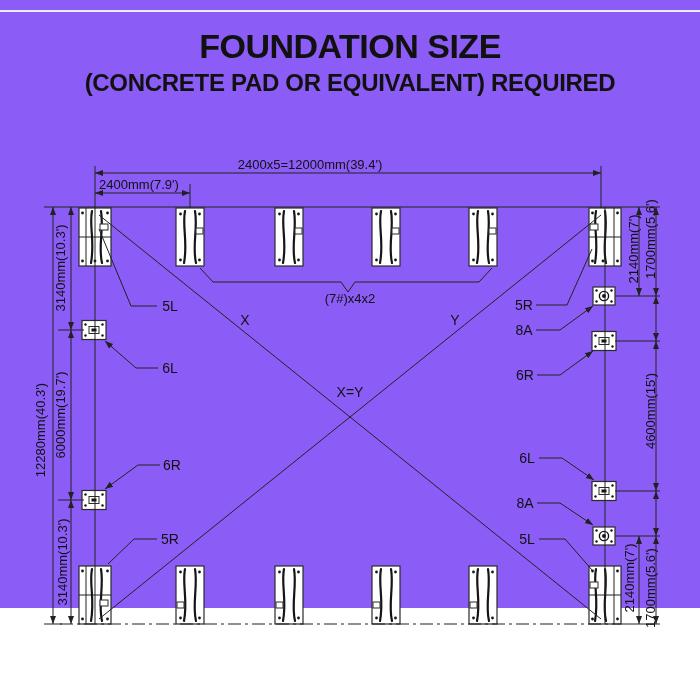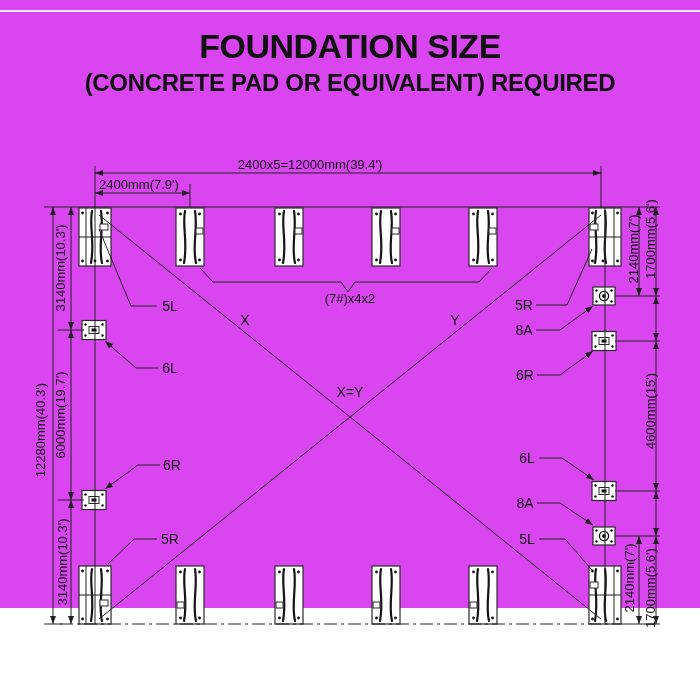--- a/index.html
+++ b/index.html
@@ -1,16 +1,16 @@
 <!DOCTYPE html>
 <html><head>
 <meta charset="utf-8">
 <style>
   html,body{margin:0;padding:0;background:#fff;width:700px;height:700px;overflow:hidden;}
-  .page{position:relative;width:700px;height:608px;background:#d946ef;font-family:"Liberation Sans",sans-serif;}
+  .page{position:relative;width:700px;height:608px;background:#8b5cf6;font-family:"Liberation Sans",sans-serif;}
   .top-border{position:absolute;top:10px;left:0;width:700px;height:2px;background:#ececec;}
   .hdr{position:absolute;top:26px;left:0;width:700px;text-align:center;color:#111;}
   .hdr h1{margin:0;font-size:34px;line-height:40px;font-weight:bold;letter-spacing:-0.5px;}
   .hdr h2{margin:2px 0 0 0;font-size:24px;line-height:30px;font-weight:bold;letter-spacing:-0.3px;}
   svg{position:absolute;left:0;top:140px;}
   .ln{stroke:#222;stroke-width:1;fill:none;}
   .dim{stroke:#222;stroke-width:1;fill:none;marker-start:url(#arr);marker-end:url(#arr);}
   .lead{stroke:#222;stroke-width:1;fill:none;}
   .leadA{stroke:#222;stroke-width:1;fill:none;marker-end:url(#arr);}
   .dash{stroke:#222;stroke-width:1.2;fill:none;stroke-dasharray:13 4 3 4;}

